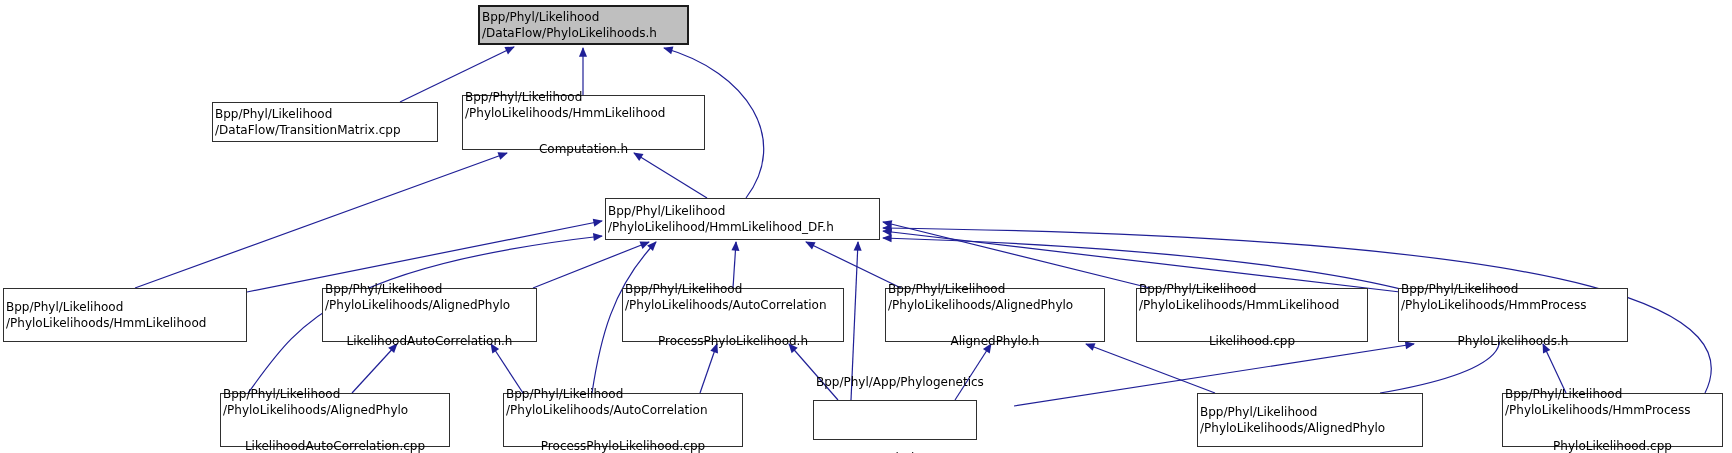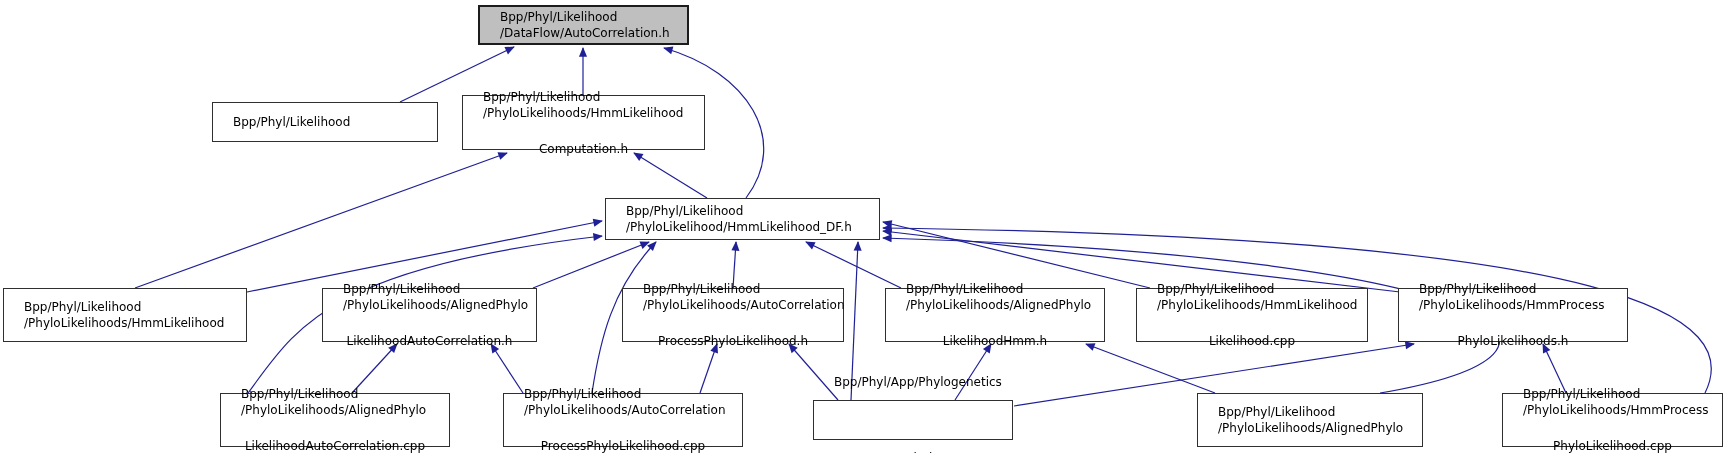--- a/index.html
+++ b/index.html
@@ -18,21 +18,21 @@
     background:var(--node-bg,#ffffff);
     border:1px solid var(--node-border,#2f2f2f);
     display:flex;flex-direction:column;justify-content:center;
     font-size:12px;line-height:16px;color:var(--text,#000000);
     white-space:nowrap;
   }
   .node.highlight{
     background:var(--hl-bg,#bfbfbf);
     border:2px solid #1c1c1c;
   }
-  .nline{padding:0 20px;}
+  .nline{padding:0 2px;}
   .nline.l{text-align:left;}
   .nline.c{text-align:center;margin-top:20px;}
 </style>
 </head>
 <body>
 
 <div class="canvas">
   <svg id="edge-svg" xmlns="http://www.w3.org/2000/svg" viewBox="0 0 1732 453">
     <defs>
       <marker id="arrowhead" viewBox="0 0 10 10" refX="9" refY="5" markerWidth="10" markerHeight="8" orient="auto">
@@ -60,24 +60,25 @@
       <path d="M700,393 L717,344" class="edge" marker-end="url(#arrowhead)"></path>
       <path d="M838,400 L789,344" class="edge" marker-end="url(#arrowhead)"></path>
       <path d="M955,400 L991,344" class="edge" marker-end="url(#arrowhead)"></path>
       <path d="M1215,393 L1086,344" class="edge" marker-end="url(#arrowhead)"></path>
       <path d="M1014,406 L1414,344" class="edge" marker-end="url(#arrowhead)"></path>
       <path d="M1566,393 L1543,344" class="edge" marker-end="url(#arrowhead)"></path>
     </svg>
   <div id="node-layer">
       <div class="node highlight" style="left: 478px; top: 5px; width: 211px; height: 40px;">
         <div class="nline l">Bpp/Phyl/Likelihood</div>
-        <div class="nline l">/DataFlow/AutoCorrelation.h</div>
+        <div class="nline l">/DataFlow/PhyloLikelihoods.h</div>
       </div>
       <div class="node" style="left: 212px; top: 102px; width: 226px; height: 40px;">
         <div class="nline l">Bpp/Phyl/Likelihood</div>
+        <div class="nline l">/DataFlow/TransitionMatrix.cpp</div>
       </div>
       <div class="node" style="left: 462px; top: 95px; width: 243px; height: 55px;">
         <div class="nline l">Bpp/Phyl/Likelihood</div>
         <div class="nline l">/PhyloLikelihoods/HmmLikelihood</div>
         <div class="nline c">Computation.h</div>
       </div>
       <div class="node" style="left: 605px; top: 198px; width: 275px; height: 42px;">
         <div class="nline l">Bpp/Phyl/Likelihood</div>
         <div class="nline l">/PhyloLikelihood/HmmLikelihood_DF.h</div>
       </div>
@@ -91,21 +92,21 @@
         <div class="nline c">LikelihoodAutoCorrelation.h</div>
       </div>
       <div class="node" style="left: 622px; top: 288px; width: 222px; height: 54px;">
         <div class="nline l">Bpp/Phyl/Likelihood</div>
         <div class="nline l">/PhyloLikelihoods/AutoCorrelation</div>
         <div class="nline c">ProcessPhyloLikelihood.h</div>
       </div>
       <div class="node" style="left: 885px; top: 288px; width: 220px; height: 54px;">
         <div class="nline l">Bpp/Phyl/Likelihood</div>
         <div class="nline l">/PhyloLikelihoods/AlignedPhylo</div>
-        <div class="nline c">LikelihoodHmm.h</div>
+        <div class="nline c">AlignedPhylo.h</div>
       </div>
       <div class="node" style="left: 1136px; top: 288px; width: 232px; height: 54px;">
         <div class="nline l">Bpp/Phyl/Likelihood</div>
         <div class="nline l">/PhyloLikelihoods/HmmLikelihood</div>
         <div class="nline c">Likelihood.cpp</div>
       </div>
       <div class="node" style="left: 1398px; top: 288px; width: 230px; height: 54px;">
         <div class="nline l">Bpp/Phyl/Likelihood</div>
         <div class="nline l">/PhyloLikelihoods/HmmProcess</div>
         <div class="nline c">PhyloLikelihoods.h</div>
@@ -113,21 +114,21 @@
       <div class="node" style="left: 220px; top: 393px; width: 230px; height: 54px;">
         <div class="nline l">Bpp/Phyl/Likelihood</div>
         <div class="nline l">/PhyloLikelihoods/AlignedPhylo</div>
         <div class="nline c">LikelihoodAutoCorrelation.cpp</div>
       </div>
       <div class="node" style="left: 503px; top: 393px; width: 240px; height: 54px;">
         <div class="nline l">Bpp/Phyl/Likelihood</div>
         <div class="nline l">/PhyloLikelihoods/AutoCorrelation</div>
         <div class="nline c">ProcessPhyloLikelihood.cpp</div>
       </div>
-      <div class="node" style="left: 813px; top: 400px; width: 200px; height: 40px; gap: 40px;">
+      <div class="node" style="left: 813px; top: 400px; width: 164px; height: 40px; gap: 40px;">
         <div class="nline l">Bpp/Phyl/App/Phylogenetics</div>
         <div class="nline c">AutoCorrelation.cpp</div>
       </div>
       <div class="node" style="left: 1197px; top: 393px; width: 226px; height: 54px;">
         <div class="nline l">Bpp/Phyl/Likelihood</div>
         <div class="nline l">/PhyloLikelihoods/AlignedPhylo</div>
       </div>
       <div class="node" style="left: 1502px; top: 393px; width: 221px; height: 54px;">
         <div class="nline l">Bpp/Phyl/Likelihood</div>
         <div class="nline l">/PhyloLikelihoods/HmmProcess</div>

